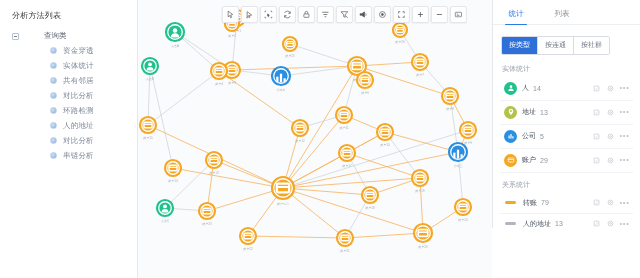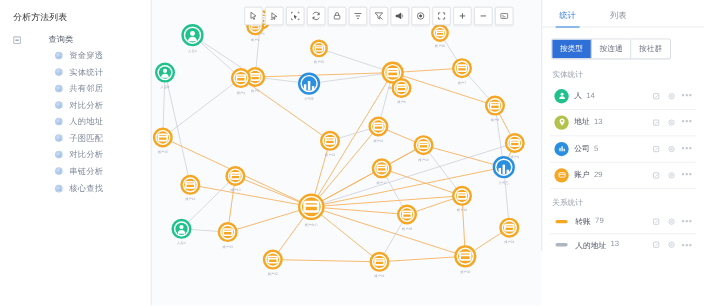--- a/index.html
+++ b/index.html
@@ -157,41 +157,37 @@
       <div class="tree-item">
         <span class="node-dot"></span>
         <span class="tree-item-label">共有邻居</span>
       </div>
       <div class="tree-item">
         <span class="node-dot"></span>
         <span class="tree-item-label">对比分析</span>
       </div>
       <div class="tree-item">
         <span class="node-dot"></span>
-        <span class="tree-item-label">人的地址</span>
+        <span class="tree-item-label">环路检测</span>
       </div>
       <div class="tree-item">
         <span class="node-dot"></span>
-        <span class="tree-item-label">子图匹配</span>
+        <span class="tree-item-label">人的地址</span>
       </div>
       <div class="tree-item">
         <span class="node-dot"></span>
         <span class="tree-item-label">对比分析</span>
       </div>
       <div class="tree-item">
         <span class="node-dot"></span>
         <span class="tree-item-label">串链分析</span>
       </div>
     </div>
 
     <div class="tree-group">
-      <div class="tree-item">
-        <span class="node-dot"></span>
-        <span class="tree-item-label">核心查找</span>
-      </div>
     </div>
   </aside>
 
   <main class="canvas-wrap">
     <svg class="graph-svg" id="graph-svg" viewBox="0 0 354 278" preserveAspectRatio="none">
         <g>
           <line x1="37" y1="32" x2="81" y2="71" stroke="#c3c8d0" stroke-width="0.6"></line>
           <line x1="37" y1="32" x2="94" y2="70" stroke="#c3c8d0" stroke-width="0.6"></line>
           <line x1="12" y1="66" x2="10" y2="125" stroke="#c3c8d0" stroke-width="0.6"></line>
           <line x1="12" y1="66" x2="35" y2="168" stroke="#c3c8d0" stroke-width="0.6"></line>

